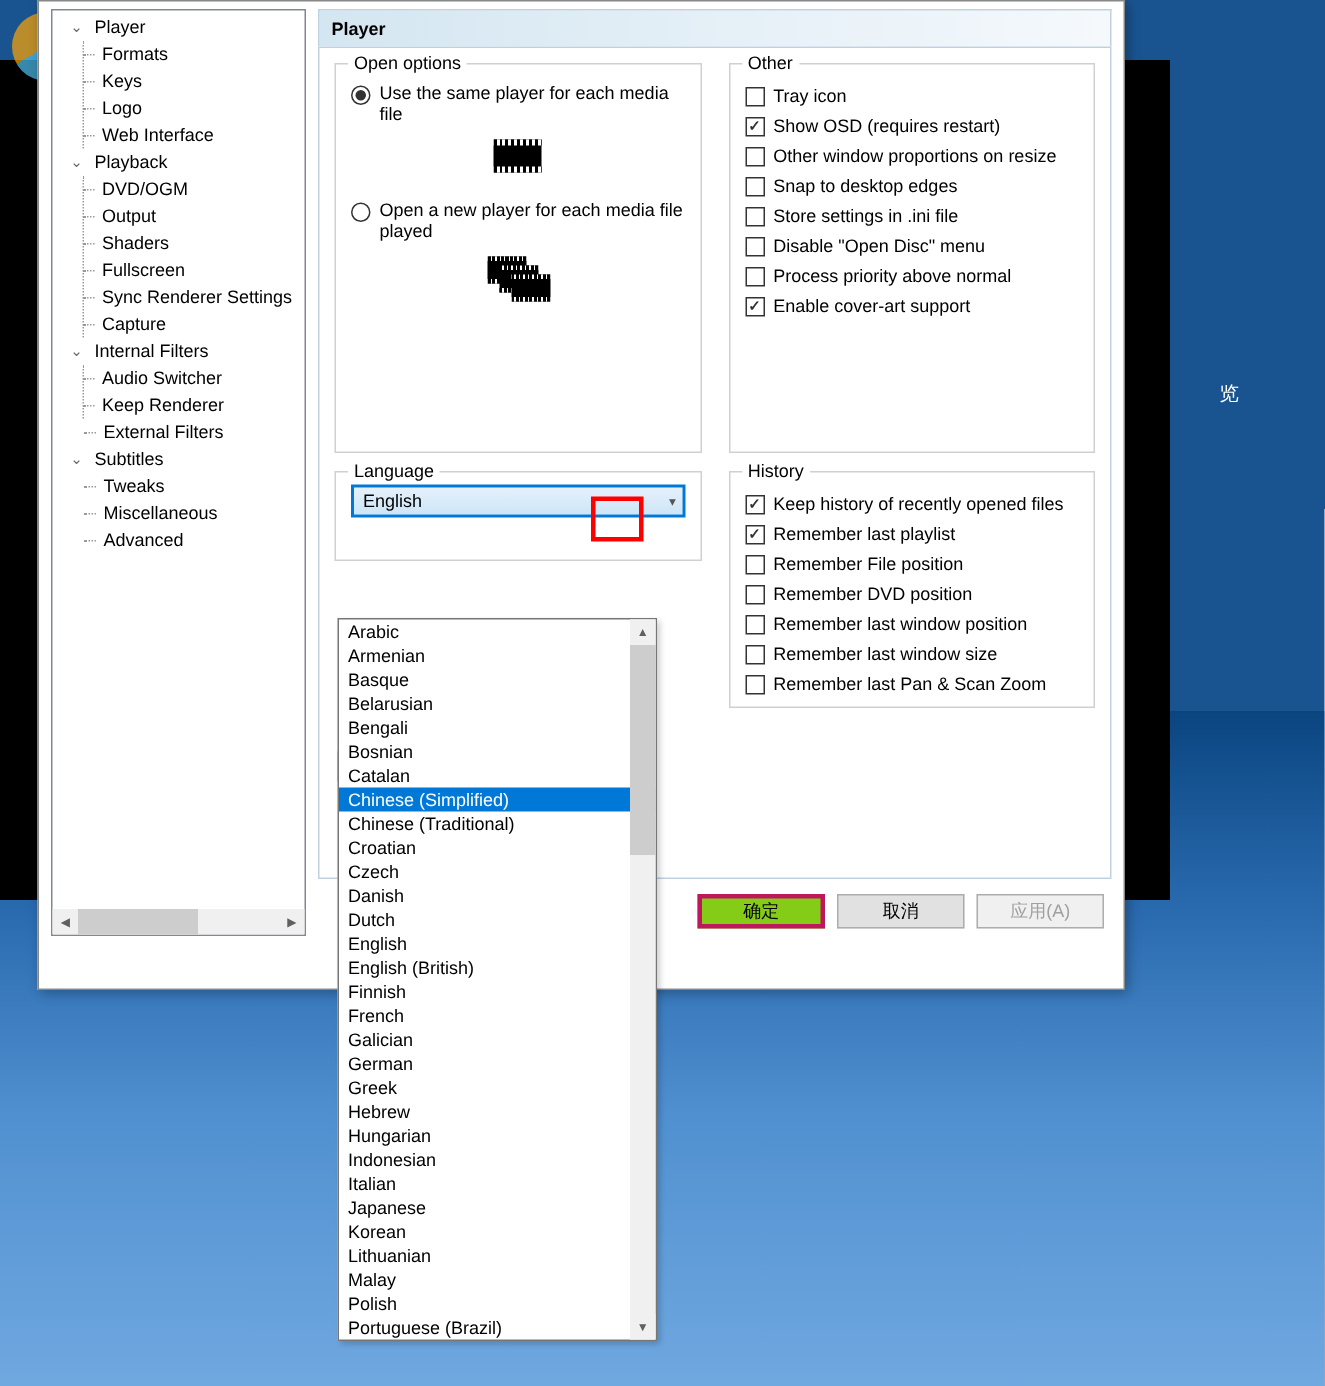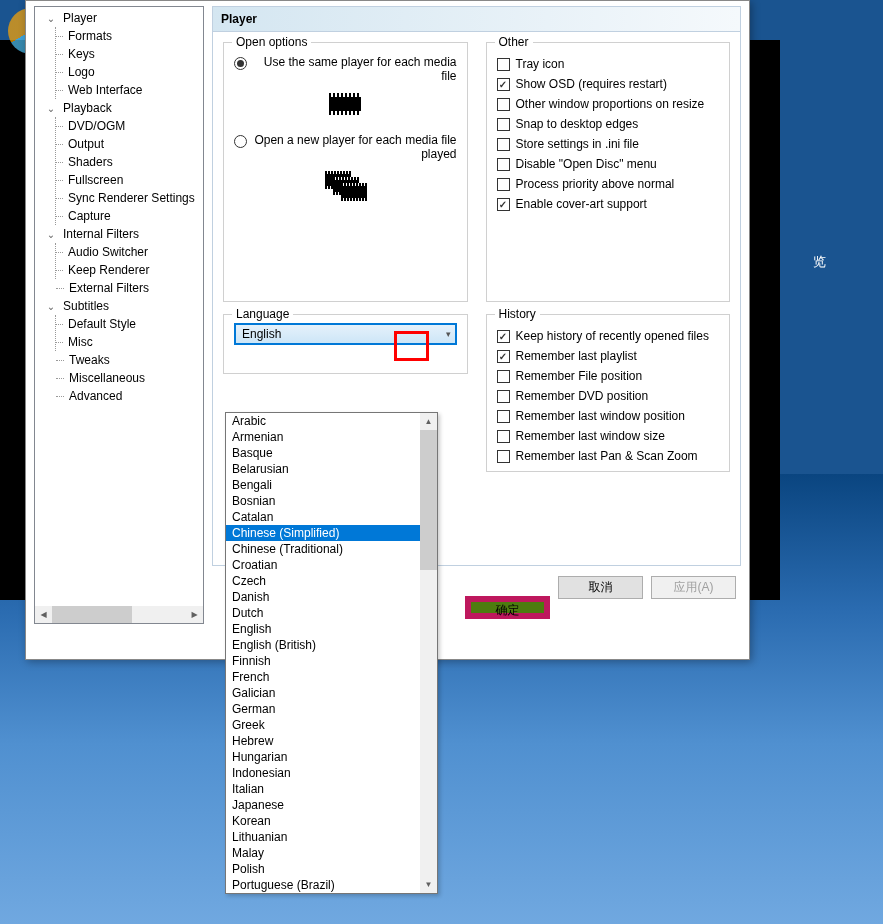--- a/index.html
+++ b/index.html
@@ -30,21 +30,21 @@
 .scroll-h-btn { width: 17px; height: 17px; background: #f0f0f0; border: none; display: flex; align-items: center; justify-content: center; font-size: 8px; color: #606060; }
 .scroll-h-track { flex: 1; height: 17px; background: #f0f0f0; position: relative; }
 .scroll-h-thumb { position: absolute; left: 0; top: 0; width: 60%; height: 17px; background: #cdcdcd; }
 .right-panel { flex: 1; display: flex; flex-direction: column; }
 .panel-header { background: linear-gradient(90deg, #d4e6f1 0%, #f5f9fc 100%); padding: 5px 8px; font-weight: bold; border: 1px solid #c0d0e0; border-bottom: none; }
 .panel-body { flex: 1; border: 1px solid #c0d0e0; padding: 10px; background: #fff; position: relative; }
 .two-col { display: flex; gap: 18px; }
 .col { flex: 1; }
 .fieldset { border: 1px solid #d0d0d0; padding: 8px 10px 10px 10px; margin-bottom: 12px; position: relative; }
 .fieldset-legend { position: absolute; top: -8px; left: 8px; background: #fff; padding: 0 4px; font-size: 12px; }
-.radio-row { display: flex; align-items: flex-start; gap: 6px; margin: 4px 0; text-align: right; }
+.radio-row { display: flex; align-items: flex-start; gap: 6px; margin: 4px 0; }
 .radio { width: 13px; height: 13px; border: 1px solid #333; border-radius: 50%; background: #fff; flex-shrink: 0; margin-top: 2px; display: flex; align-items: center; justify-content: center; }
 .radio.on::after { content: ''; width: 7px; height: 7px; background: #333; border-radius: 50%; }
 .film-icon { width: 32px; height: 22px; background: #000; margin: 10px auto; position: relative; }
 .film-icon::before, .film-icon::after { content: ''; position: absolute; left: 0; right: 0; height: 4px; background: repeating-linear-gradient(90deg, #000 0 2px, #fff 2px 4px); }
 .film-icon::before { top: 0; } .film-icon::after { bottom: 0; }
 .film-stack { width: 40px; height: 30px; margin: 10px auto; position: relative; }
 .film-sm { position: absolute; width: 26px; height: 18px; background: #000; }
 .film-sm::before, .film-sm::after { content: ''; position: absolute; left: 0; right: 0; height: 3px; background: repeating-linear-gradient(90deg, #000 0 2px, #fff 2px 3px); }
 .film-sm::before { top: 0; } .film-sm::after { bottom: 0; }
 .check-row { display: flex; align-items: center; gap: 6px; margin: 6px 0; }
@@ -57,21 +57,21 @@
 .dropdown-list { position: absolute; top: 412px; left: 225px; width: 213px; background: #fff; border: 1px solid #767676; z-index: 100; box-shadow: 2px 2px 4px rgba(0,0,0,0.2); }
 .dropdown-scroll { max-height: 530px; overflow: hidden; position: relative; }
 .dd-item { padding: 1px 6px; cursor: pointer; white-space: nowrap; }
 .dd-item.sel { background: #0078d7; color: #ffffff; position: relative; }
 .red-box-2 { top: 501px; left: 225px; width: 195px; height: 20px; }
 .dd-scroll-v { position: absolute; right: 0; top: 0; bottom: 0; width: 17px; background: #f0f0f0; }
 .dd-scroll-btn { width: 17px; height: 17px; background: #f0f0f0; display: flex; align-items: center; justify-content: center; font-size: 8px; color: #606060; }
 .dd-scroll-thumb { position: absolute; top: 17px; width: 17px; height: 140px; background: #cdcdcd; }
 .button-row { display: flex; justify-content: flex-end; gap: 8px; padding: 10px 5px 5px 0; }
 .btn { width: 85px; height: 23px; border: 1px solid #adadad; background: #e1e1e1; cursor: pointer; font-size: 12px; }
-.btn.primary { border: 6px solid #be185d; background: #4d7c0f; margin-top: 20px; }
+.btn.primary { border: 3px solid #be185d; background: #84cc16; }
 .btn.disabled { color: #a0a0a0; background: #f0f0f0; }
 </style>
 </head>
 <body>
 
 <div class="desktop-gradient"></div>
 <div class="bg-dark"></div>
 <div class="side-char">览</div>
 
 <div class="watermark">
@@ -138,28 +138,20 @@
               <span class="tree-label">Keep Renderer</span>
             </div>
         </div>
         <div class="tree-item tree-leaf lvl1" style="margin-left:22px">
             <span class="tree-label">External Filters</span>
           </div>
         <div class="tree-item lvl1">
             <span class="tree-toggle">⌄</span>
             <span class="tree-label">Subtitles</span>
           </div>
-        <div class="dotted lvl2">
-          <div class="tree-item tree-leaf">
-              <span class="tree-label">Default Style</span>
-            </div>
-          <div class="tree-item tree-leaf">
-              <span class="tree-label">Misc</span>
-            </div>
-        </div>
         <div class="tree-item tree-leaf lvl1" style="margin-left:22px">
             <span class="tree-label">Tweaks</span>
           </div>
         <div class="tree-item tree-leaf lvl1" style="margin-left:22px">
             <span class="tree-label">Miscellaneous</span>
           </div>
         <div class="tree-item tree-leaf lvl1" style="margin-left:22px">
             <span class="tree-label">Advanced</span>
           </div>
       </div>

